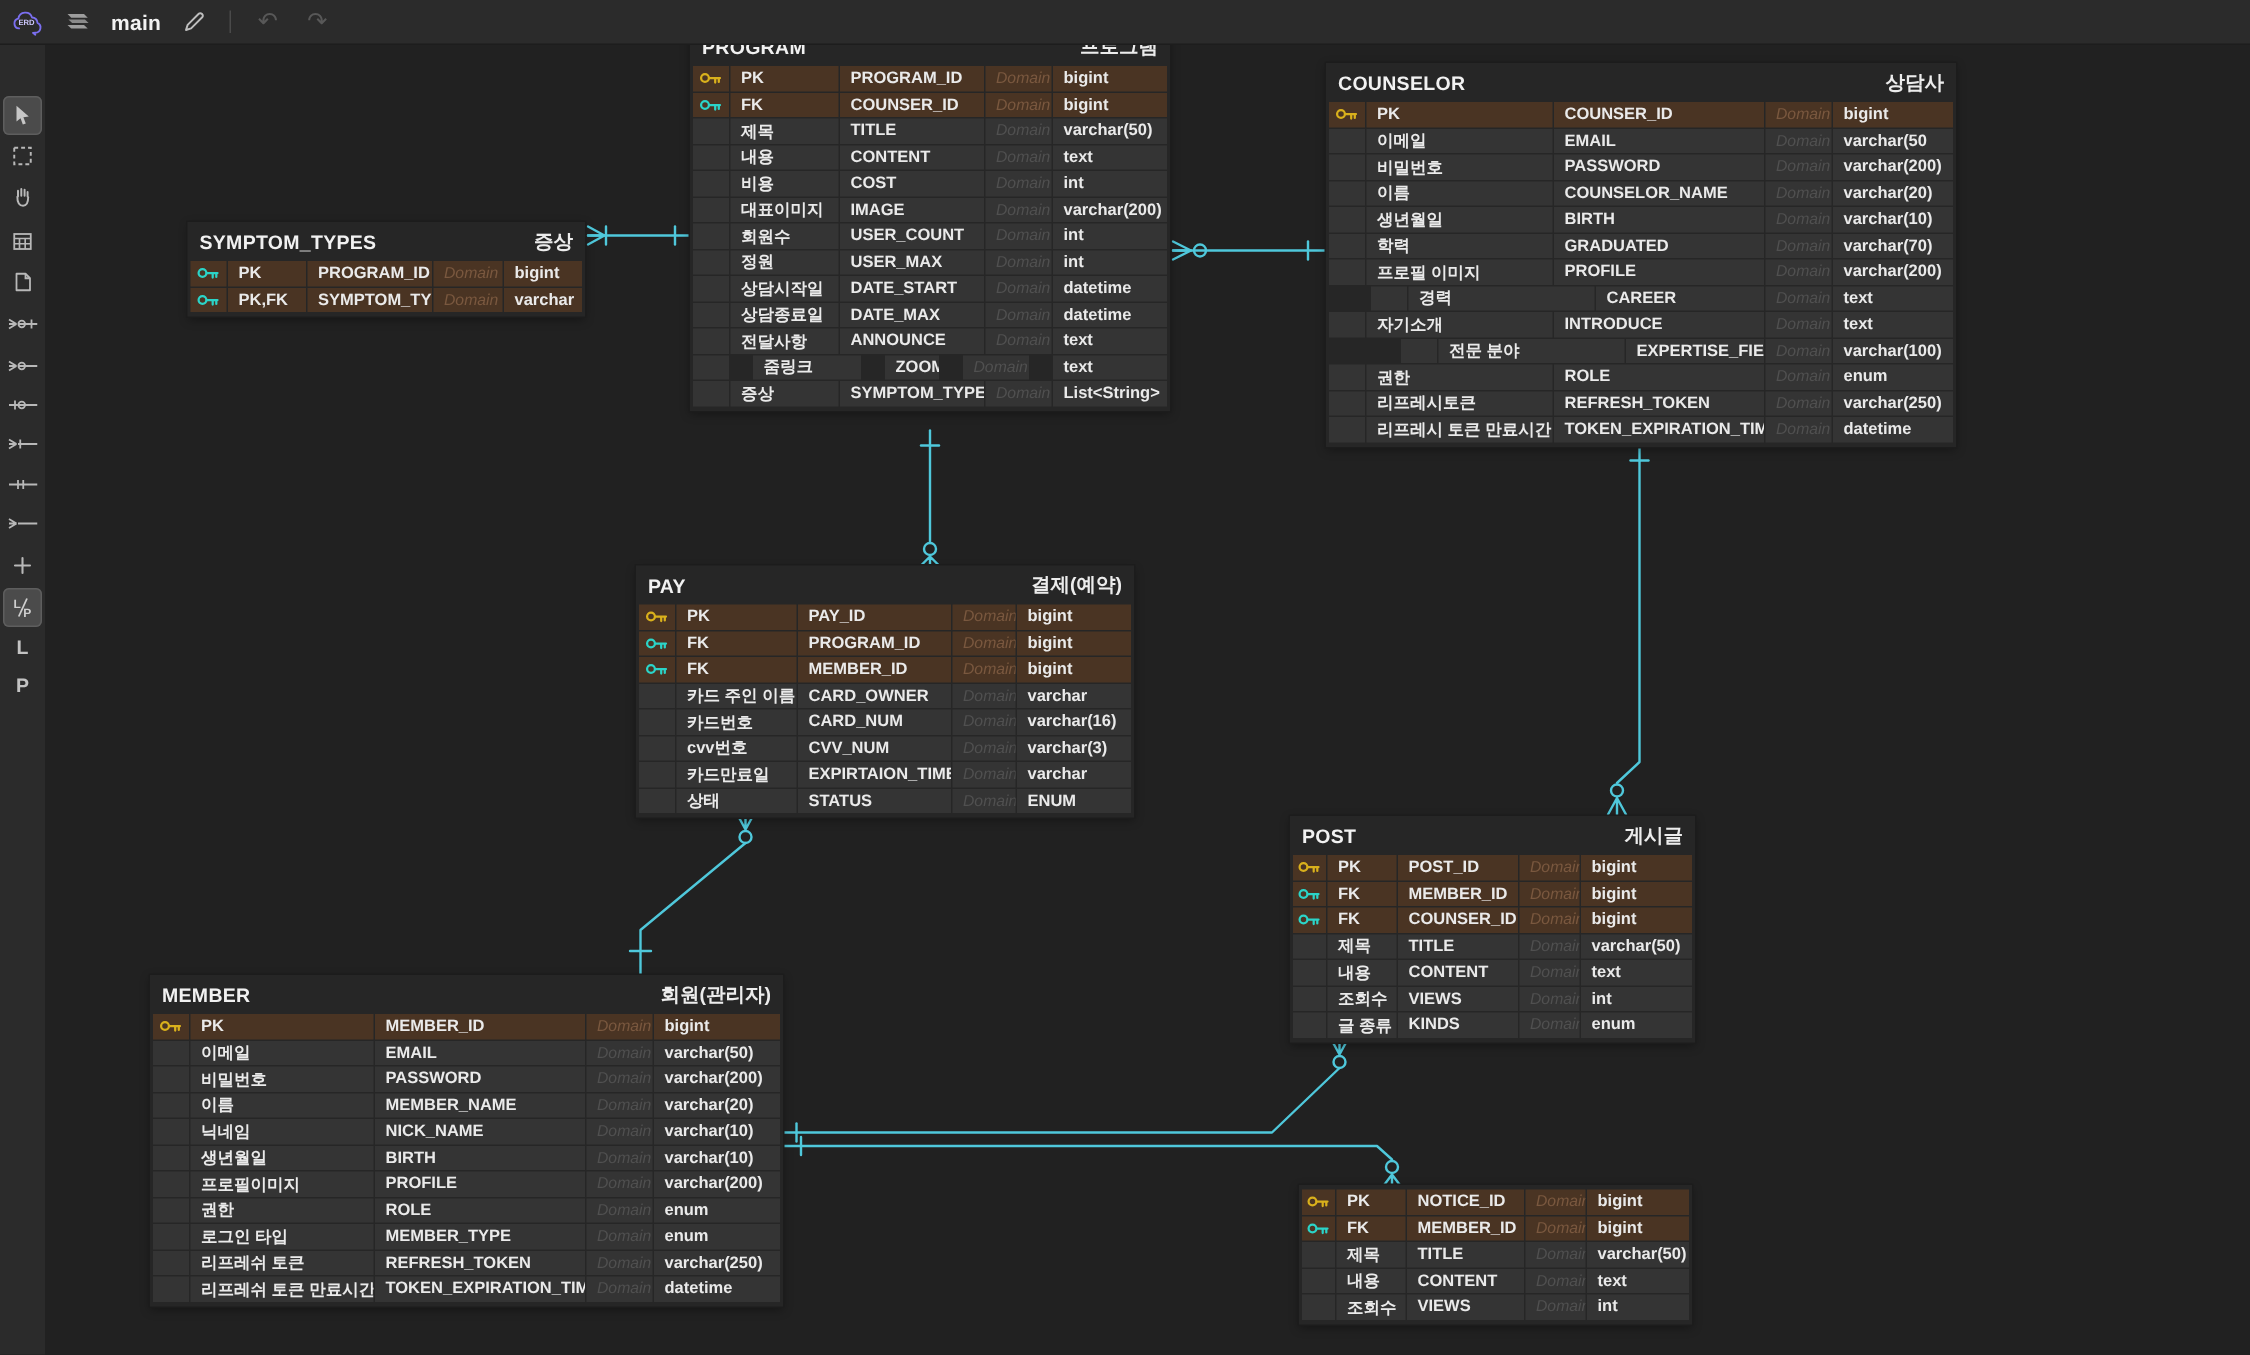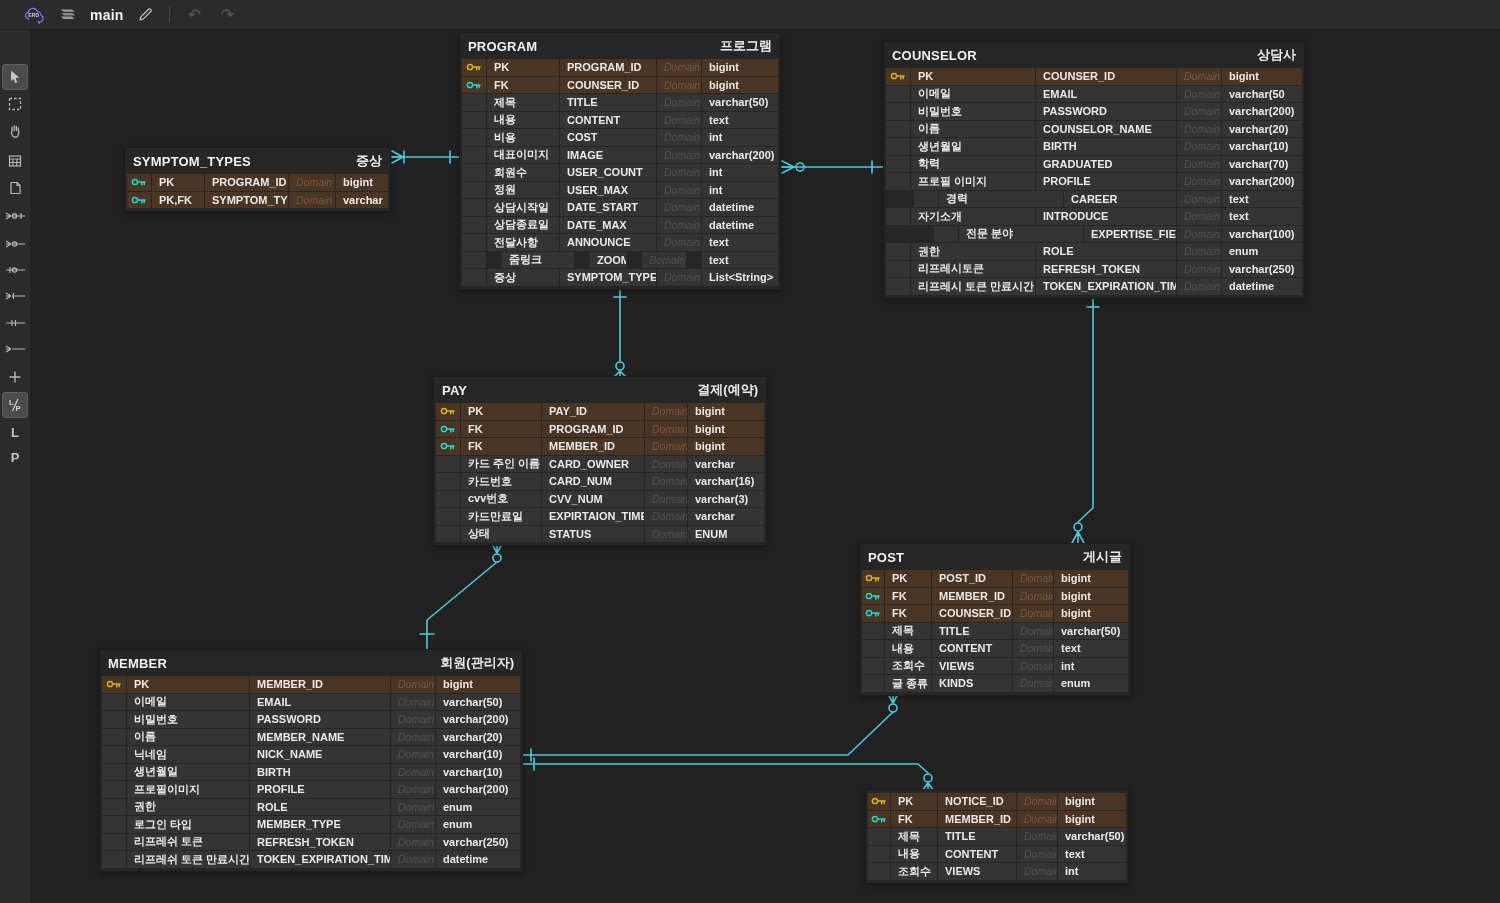--- a/index.html
+++ b/index.html
@@ -5,21 +5,21 @@
   html,body{margin:0;padding:0}
   body{
     width:1500px;height:903px;overflow:hidden;position:relative;
     background:#212121;font-family:"Liberation Sans",sans-serif;
     -webkit-font-smoothing:antialiased;
   }
   
   .topbar{
     position:absolute;top:0;left:0;width:1500px;height:30px;
     background:#2b2b2b;border-bottom:1px solid #1d1d1d;
-    display:flex;align-items:center;gap:11px;padding-left:24px;box-sizing:border-box;z-index:6;
+    display:flex;align-items:center;gap:11px;padding-left:8px;box-sizing:border-box;z-index:6;
   }
   .tb-title{color:#f2f2f2;font-size:14px;font-weight:700;letter-spacing:.2px}
   .tb-sep{width:1px;height:15px;background:#4a4a4a;margin:0 2px}
   .tb-btn{display:flex;align-items:center;justify-content:center;width:22px;height:22px}
   .arrow-glyph{font-size:16px;color:#585858;line-height:1}
   
   .sidebar{position:absolute;top:30px;left:0;width:30px;height:873px;background:#2b2b2b;z-index:6}
   .tool{
     position:absolute;left:2px;width:26px;height:26px;border-radius:4px;
     display:flex;align-items:center;justify-content:center;color:#b8b8b8;
@@ -279,21 +279,21 @@
               <path d="M6.8 6 H14 M10.8 6 V9 M13.2 6 V8.6"></path>
     </g>
           </svg>
         </span>
         <span class="cell logical">PK,FK</span>
         <span class="cell physical">SYMPTOM_TYPE</span>
         <span class="cell domain">Domain</span>
         <span class="cell type">varchar</span>
       </div>
     </div>
-    <div class="erd-table" style="left: 460px; top: 33px; width: 320px;">
+    <div class="erd-table" style="left: 460px; top: 18px; width: 320px;">
       <div class="t-header">
         <span class="t-name">PROGRAM</span>
         <span class="t-comment">프로그램</span>
       </div>
       <div class="t-row key-row" style="grid-template-columns: 24px 72px 1fr 44px 76px;">
         <span class="cell key">
           <svg width="16" height="12" viewBox="0 0 16 12">
     <g fill="none" stroke="#d9b01c" stroke-width="1.5" stroke-linecap="round">
       <circle cx="4" cy="6" r="2.6"></circle>
               <path d="M6.8 6 H14 M10.8 6 V9 M13.2 6 V8.6"></path>
@@ -494,21 +494,21 @@
         <span class="cell type">varchar(250)</span>
       </div>
       <div class="t-row" style="grid-template-columns: 24px 124px 1fr 44px 80px;">
         <span class="cell key"></span>
         <span class="cell logical">리프레시 토큰 만료시간</span>
         <span class="cell physical">TOKEN_EXPIRATION_TIME</span>
         <span class="cell domain">Domain</span>
         <span class="cell type">datetime</span>
       </div>
     </div>
-    <div class="erd-table" style="left: 434px; top: 377px; width: 332px;">
+    <div class="erd-table" style="left: 424px; top: 377px; width: 332px;">
       <div class="t-header">
         <span class="t-name">PAY</span>
         <span class="t-comment">결제(예약)</span>
       </div>
       <div class="t-row key-row" style="grid-template-columns: 24px 80px 1fr 42px 76px;">
         <span class="cell key">
           <svg width="16" height="12" viewBox="0 0 16 12">
     <g fill="none" stroke="#d9b01c" stroke-width="1.5" stroke-linecap="round">
       <circle cx="4" cy="6" r="2.6"></circle>
               <path d="M6.8 6 H14 M10.8 6 V9 M13.2 6 V8.6"></path>

